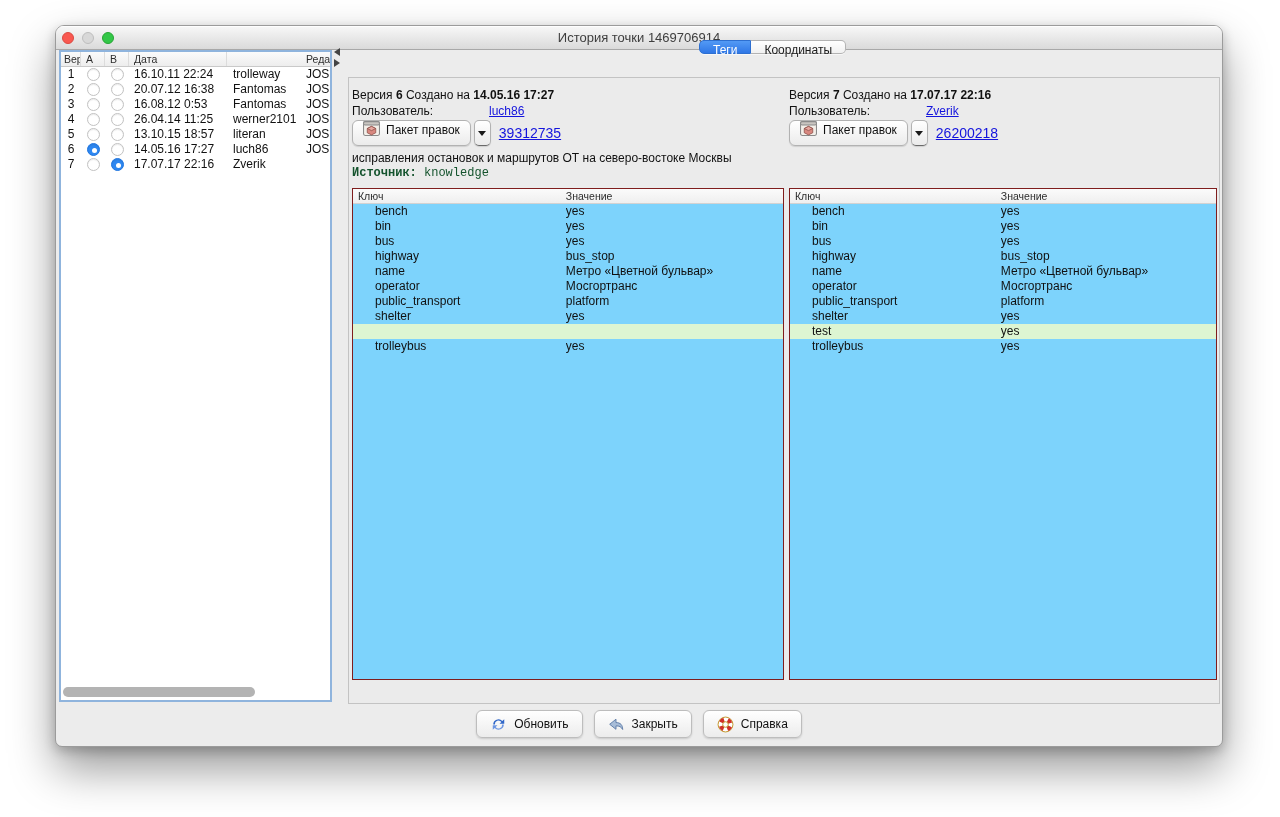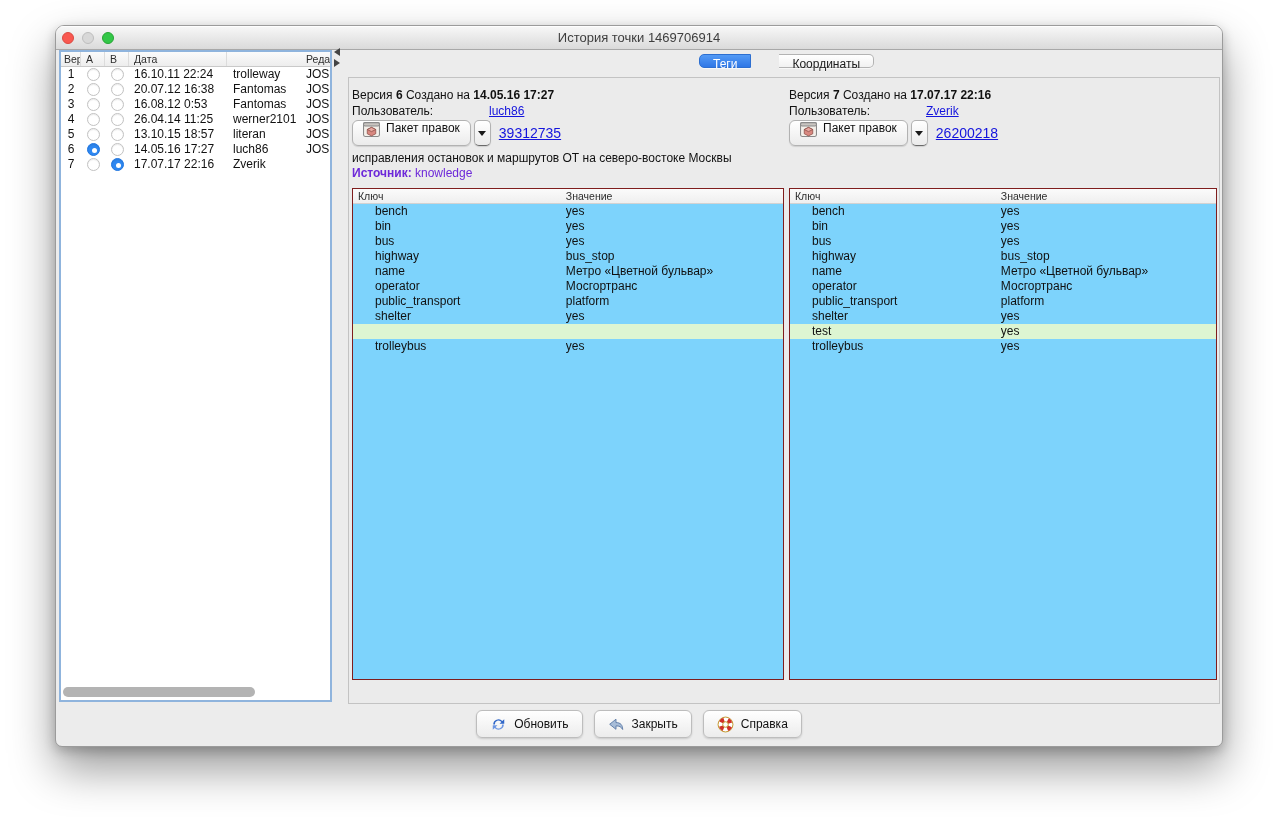--- a/index.html
+++ b/index.html
@@ -52,53 +52,53 @@
             border-radius:5px; }
 
   
   .split-arrows { position:absolute; left:278px; top:22px; width:10px; }
   .tri-left { width:0; height:0; border-top:4px solid transparent; border-bottom:4px solid transparent;
               border-right:6px solid #444; }
   .tri-right { width:0; height:0; border-top:4px solid transparent; border-bottom:4px solid transparent;
                border-left:6px solid #444; margin-top:3px; }
 
   
-  .tabs { position:absolute; left:643px; top:28px; height:14px; display:flex;
-          filter:drop-shadow(0 1px 0 rgba(255,255,255,0.6));gap:28px; }
+  .tabs { position:absolute; left:643px; top:14px; height:14px; display:flex;
+          filter:drop-shadow(0 1px 0 rgba(255,255,255,0.6)); }
   .tab { font-size:12px; line-height:19px; padding:0 13px; border:1px solid #b3b3b3;
          background:linear-gradient(#ffffff,#f1f1f1); color:#1c1c1c; }
   .tab.active { background:linear-gradient(#539af5,#2f77e6); color:#ffffff;
                 border-color:#2d6fd0; border-radius:5px 0 0 5px; }
   .tab.plain { border-left:none; border-radius:0 5px 5px 0; }
 
   
   .tagpanel { position:absolute; left:292px; top:51px; width:872px; height:627px;
               background:#ebebeb; border:1px solid #c3c3c3; }
   .pane { position:absolute; top:0; }
   .pane.pleft { left:3px; width:432px; }
   .pane.pright { left:440px; width:428px; }
   .vline { position:absolute; top:10px; font-size:12px; color:#111; white-space:nowrap; }
   .vline b { font-weight:bold; }
   .userline { position:absolute; top:26px; font-size:12px; display:flex; }
   .userlabel { width:137px; color:#111; }
   a.link { color:#1414dd; text-decoration:underline; cursor:pointer; }
   .cs-row { position:absolute; top:41px; height:28px; display:flex; align-items:center; }
-  .csbtn { display:inline-flex; align-items:flex-start; gap:6px; height:26px; padding:0 10px;
+  .csbtn { display:inline-flex; align-items:flex-end; gap:6px; height:26px; padding:8px 10px;
            background:linear-gradient(#ffffff,#ebebeb); border:1px solid #b2b2b2;
            border-radius:6px; font-size:12px; color:#111;
            box-shadow:0 1px 1px rgba(0,0,0,0.12); }
   .dropbtn { width:17px; height:26px; margin-left:3px; background:linear-gradient(#ffffff,#ebebeb);
              border:1px solid #b2b2b2; border-bottom-color:#6a6a6a; border-radius:5px;
              display:flex; align-items:center; justify-content:center;
              box-shadow:0 1px 1px rgba(0,0,0,0.12); }
   .caret { width:0; height:0; border-left:4px solid transparent; border-right:4px solid transparent;
            border-top:5px solid #1a1a1a; }
   .cslink { font-size:14px; margin-left:8px; }
   .comment { position:absolute; top:73px; font-size:12px; color:#111; white-space:nowrap; }
-  .srcline { position:absolute; top:88px; font-size:12px; color:#6d28d9; }
+  .srcline { position:absolute; top:88px; font-size:12px; color:#14532d;font-family:Liberation Mono, monospace; }
   .srcline b { font-weight:bold; }
 
   
   .tagtable { position:absolute; top:110px; left:0; width:100%; height:492px;
               background:#7dd3fc; border:1px solid #7f1d1d; overflow:hidden; }
   .thead { display:flex; height:15px; line-height:15px; font-size:10.5px; color:#2e2e2e;
            background:linear-gradient(#fbfbfb,#efefef); border-bottom:1px solid #d2d2d2; }
   .th.key { width:49.5%; padding-left:5px; }
   .th.val { flex:1; }
   .trow { display:flex; height:15px; line-height:15px; font-size:12px; color:#111; }

